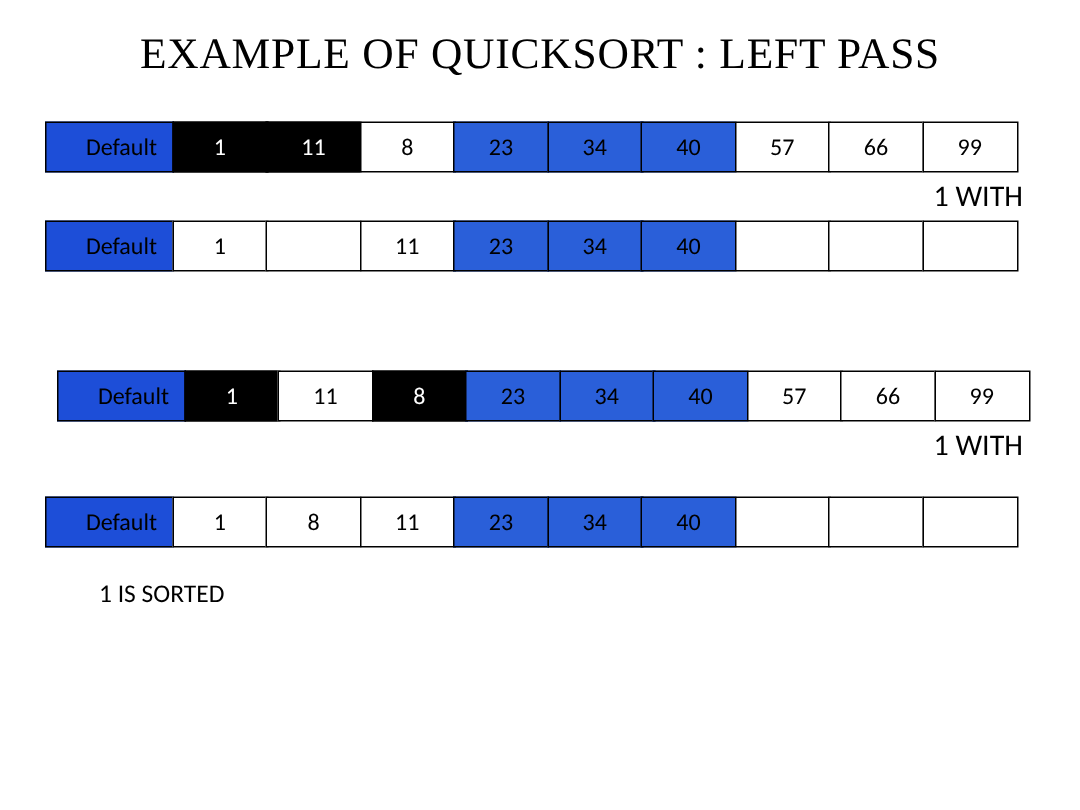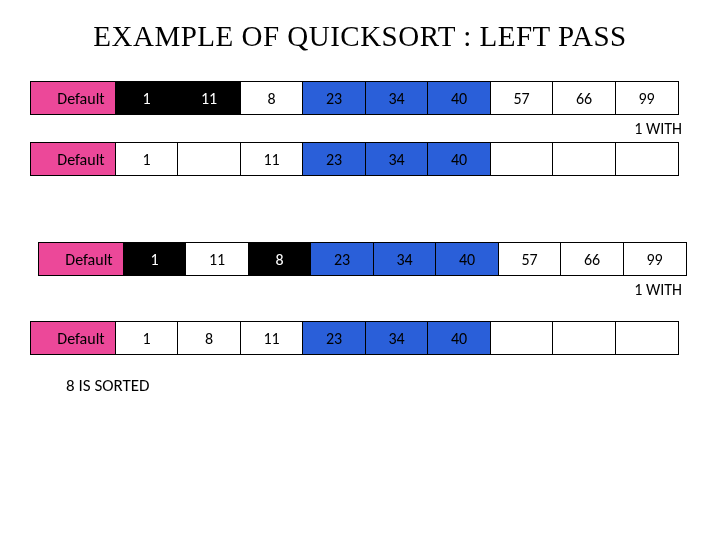--- a/index.html
+++ b/index.html
@@ -32,34 +32,34 @@
       display: flex;
       align-items: center;
       justify-content: center;
       font-size: 16px;
       font-weight: 400;
       margin-left: -1.5px;
     }
     .cell:first-child { margin-left: 0; }
     .label-cell {
       width: 86px;
-      background: #ec4899;
+      background: #1d4ed8;
       justify-content: center;
       padding-left: 16px;
     }
     .val-cell {
       width: 64px;
     }
     .bg-white { background: #fff; color: #000; }
     .bg-black { background: #000; color: #fff; }
     .bg-blue  { background: #2a5fd9; color: #000; }
     .note {
       text-align: right;
       width: 660px;
-      font-size: 16px;
+      font-size: 20px;
       margin-top: 2px;
       margin-bottom: 4px;
       padding-right: 8px;
     }
     .spacer-sm { height: 18px; }
     .spacer-lg { height: 62px; }
     .footer-note {
       font-size: 17px;
       margin-top: 20px;
       margin-left: 36px;
@@ -129,13 +129,13 @@
     <div class="cell val-cell bg-white">11</div>
     <div class="cell val-cell bg-blue">23</div>
     <div class="cell val-cell bg-blue">34</div>
     <div class="cell val-cell bg-blue">40</div>
     <div class="cell val-cell bg-white"></div>
     <div class="cell val-cell bg-white"></div>
     <div class="cell val-cell bg-white"></div>
   </div>
 </div>
 
-<div class="footer-note">8 IS SORTED</div>
+<div class="footer-note">1 IS SORTED</div>
 
 </body></html>

